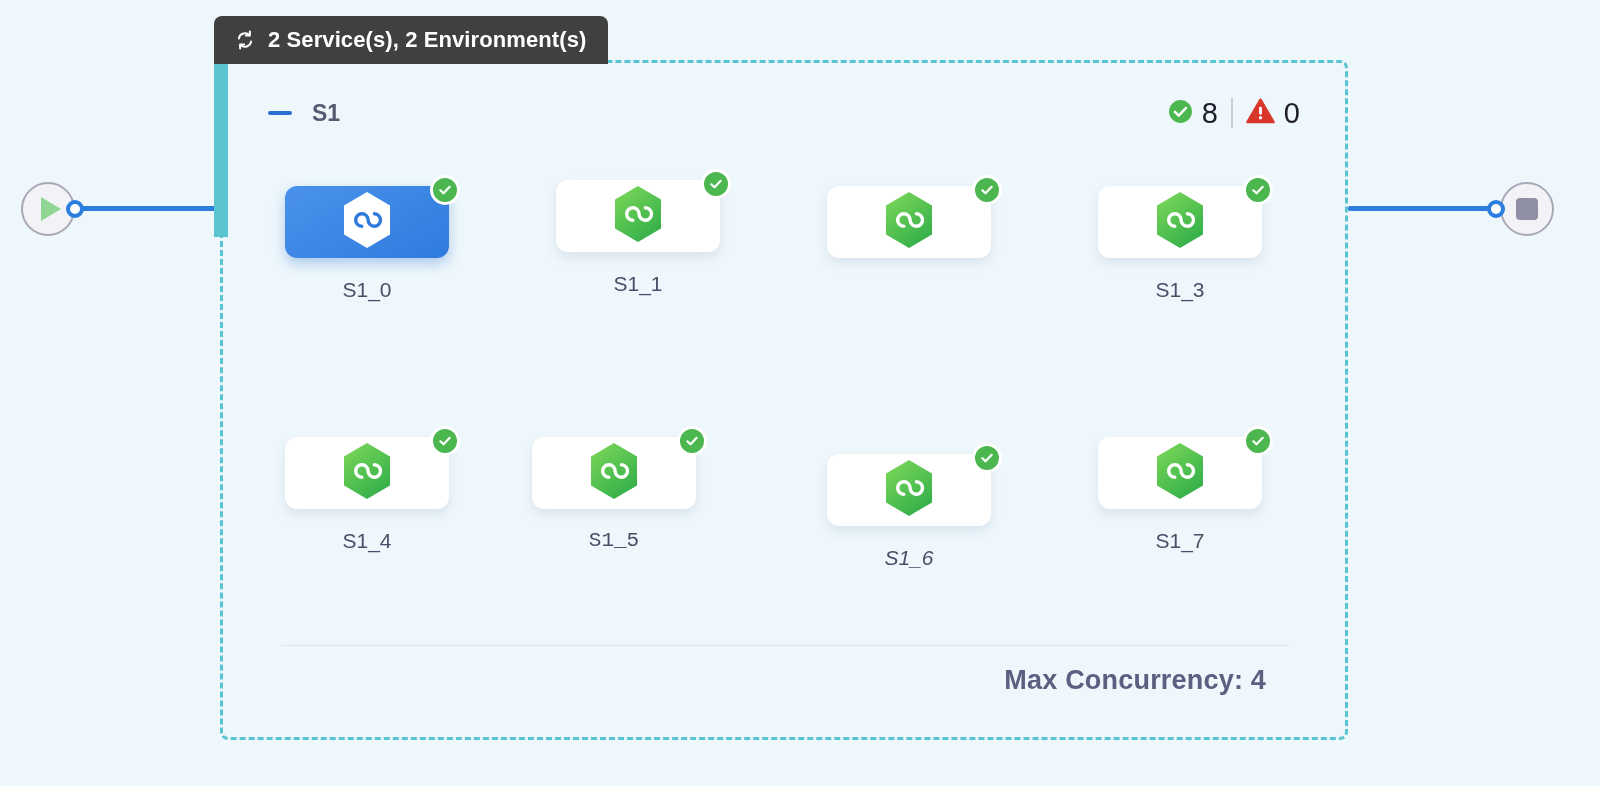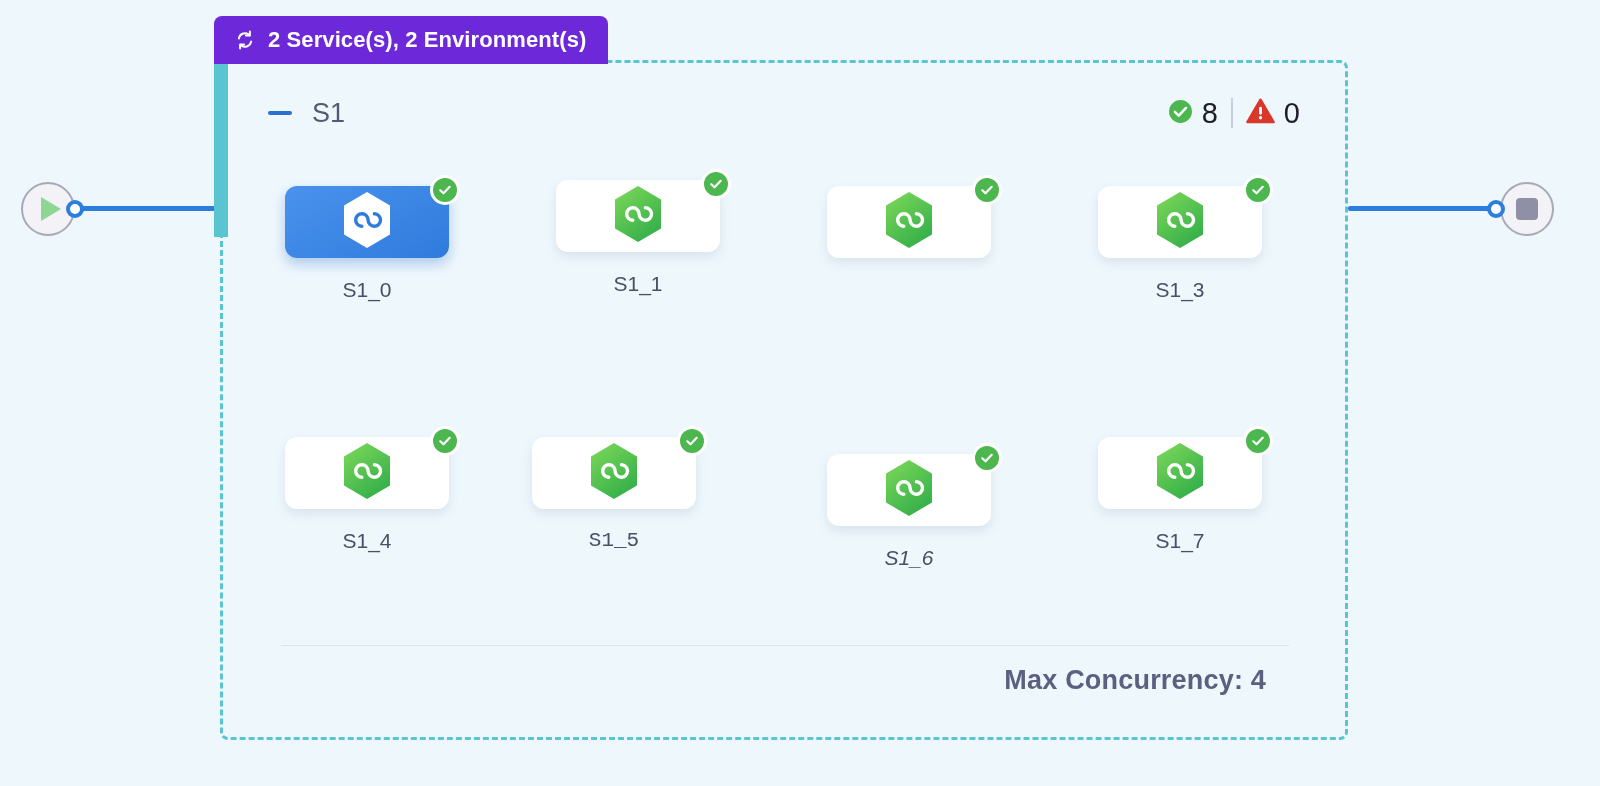--- a/index.html
+++ b/index.html
@@ -72,21 +72,21 @@
   }
   #edge-left  { left: 80px;  top: 206px; width: 145px; }
   #edge-right { left: 1348px; top: 206px; width: 142px; }
 
   
   #group-tab {
     position: absolute;
     left: 214px;
     top: 16px;
     height: 48px;
-    background: #6d28d9;
+    background: #404040;
     border-radius: 8px 8px 0 0;
     display: flex;
     align-items: center;
     gap: 11px;
     padding: 0 22px 0 19px;
     color: #ffffff;
     font-size: 22px;
     font-weight: 600;
     letter-spacing: .1px;
     white-space: nowrap;
@@ -129,23 +129,23 @@
   #collapse-icon {
     width: 24px;
     height: 4px;
     border-radius: 2px;
     background: #2b6fd6;
     margin-right: 20px;
     flex: none;
     cursor: pointer;
   }
   #group-title {
-    font-size: 27px;
+    font-size: 23px;
     color: #555a73;
-    font-weight: 400;
+    font-weight: 700;
   }
   #status-counts {
     margin-left: auto;
     display: flex;
     align-items: center;
     gap: 13px;
   }
   .count-group {
     display: flex;
     align-items: center;

